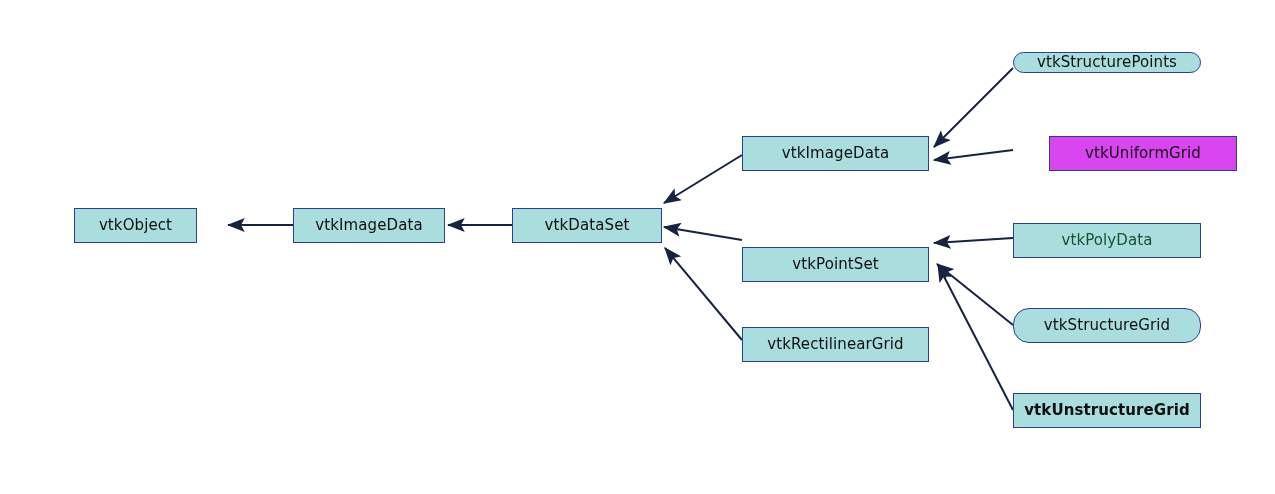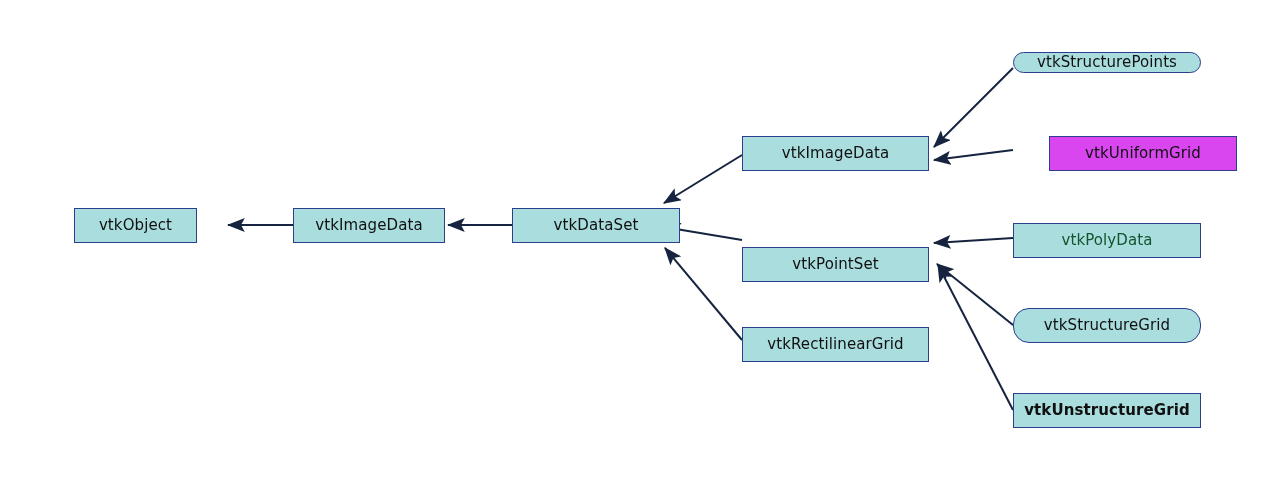--- a/index.html
+++ b/index.html
@@ -70,21 +70,21 @@
       </g>
   </svg>
 
   <div id="node-group">
       <div class="class-node" style="left: 74px; top: 208px; width: 123px; height: 35px; background: rgb(170, 221, 222); border-color: rgb(44, 63, 140); color: rgb(16, 16, 16);">
         <span class="node-label">vtkObject</span>
       </div>
       <div class="class-node" style="left: 293px; top: 208px; width: 152px; height: 35px; background: rgb(170, 221, 222); border-color: rgb(44, 63, 140); color: rgb(16, 16, 16);">
         <span class="node-label">vtkImageData</span>
       </div>
-      <div class="class-node" style="left: 512px; top: 208px; width: 168px; height: 35px; background: rgb(170, 221, 222); border-color: rgb(44, 63, 140); color: rgb(16, 16, 16);">
+      <div class="class-node" style="left: 512px; top: 208px; width: 150px; height: 35px; background: rgb(170, 221, 222); border-color: rgb(44, 63, 140); color: rgb(16, 16, 16);">
         <span class="node-label">vtkDataSet</span>
       </div>
       <div class="class-node" style="left: 742px; top: 136px; width: 187px; height: 35px; background: rgb(170, 221, 222); border-color: rgb(44, 63, 140); color: rgb(16, 16, 16);">
         <span class="node-label">vtkImageData</span>
       </div>
       <div class="class-node" style="left: 742px; top: 223px; width: 187px; height: 35px; background: rgb(170, 221, 222); border-color: rgb(44, 63, 140); color: rgb(16, 16, 16); margin-top: 24px;">
         <span class="node-label">vtkPointSet</span>
       </div>
       <div class="class-node" style="left: 742px; top: 327px; width: 187px; height: 35px; background: rgb(170, 221, 222); border-color: rgb(44, 63, 140); color: rgb(16, 16, 16);">
         <span class="node-label">vtkRectilinearGrid</span>

